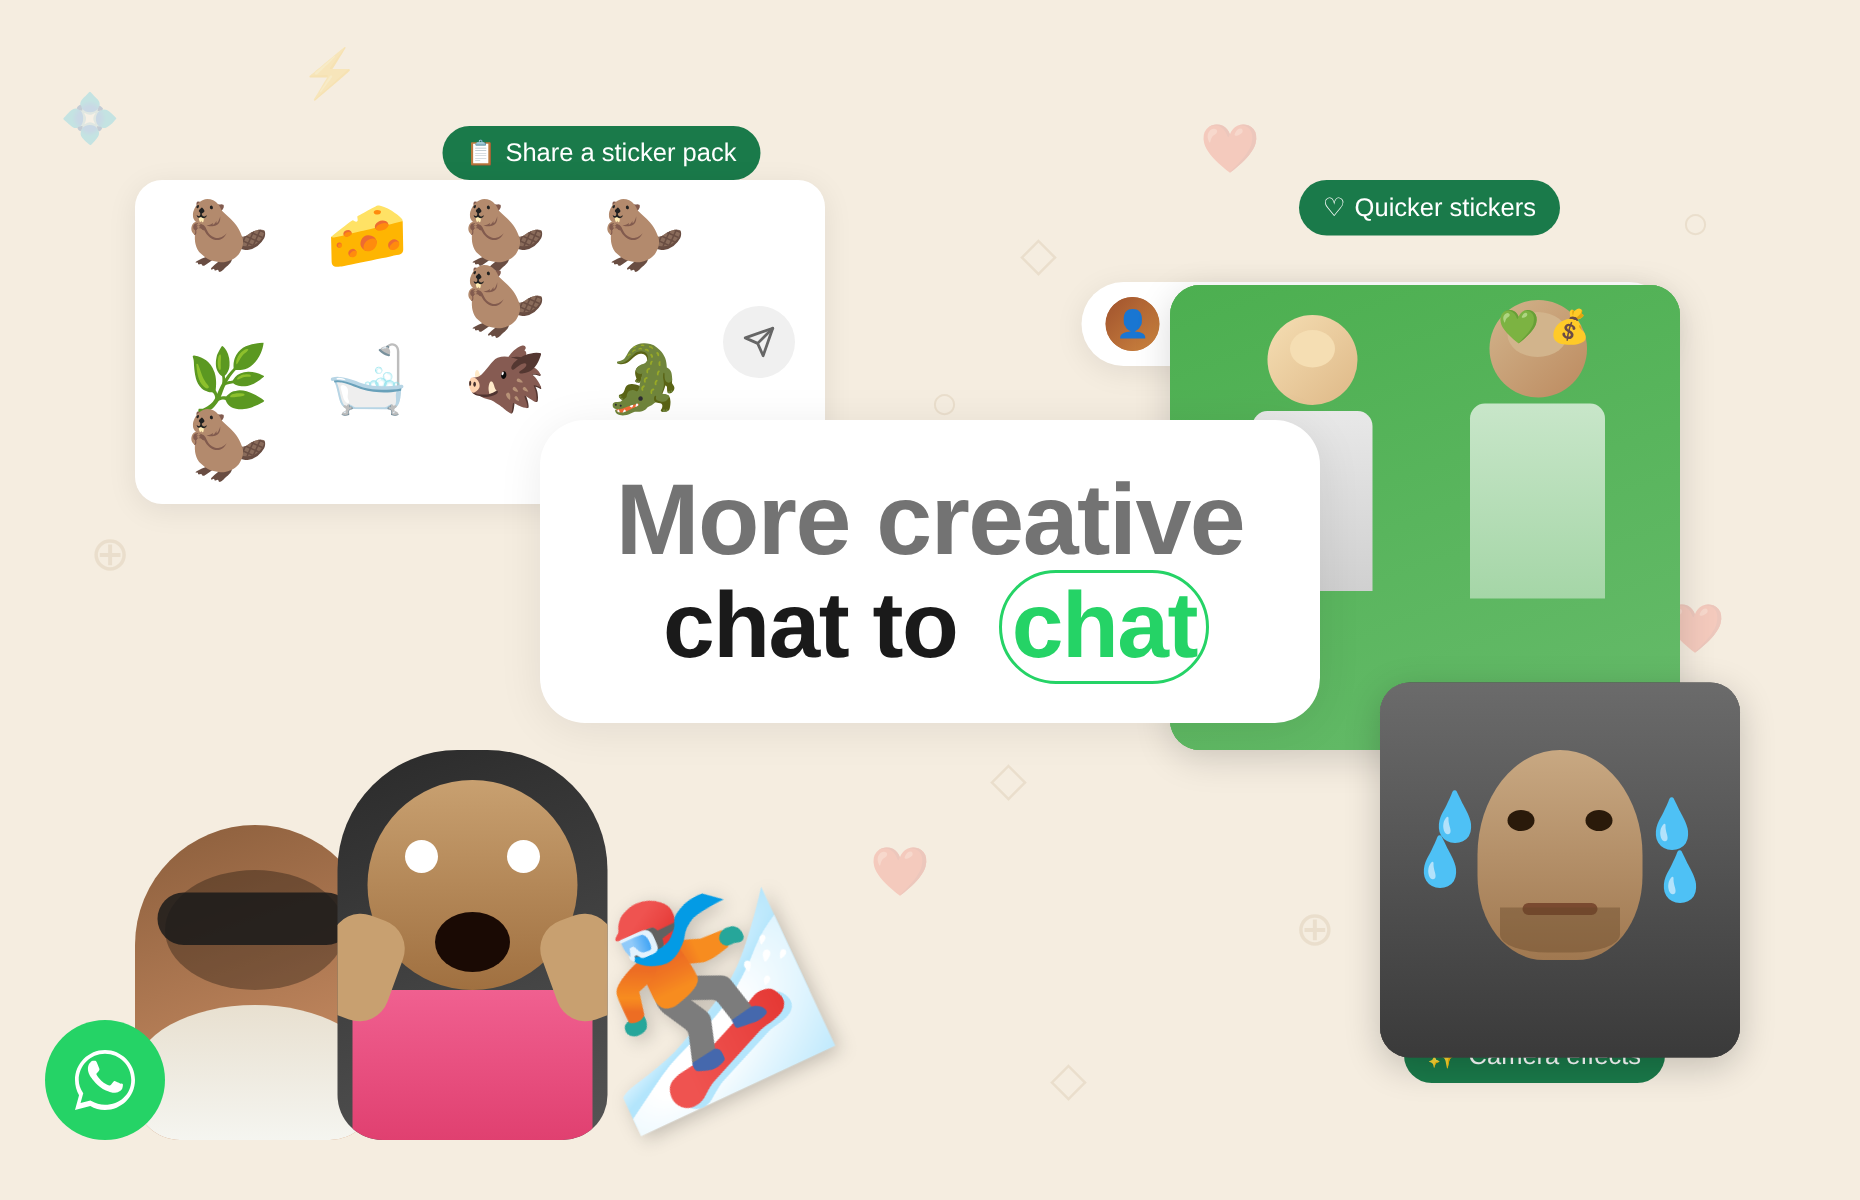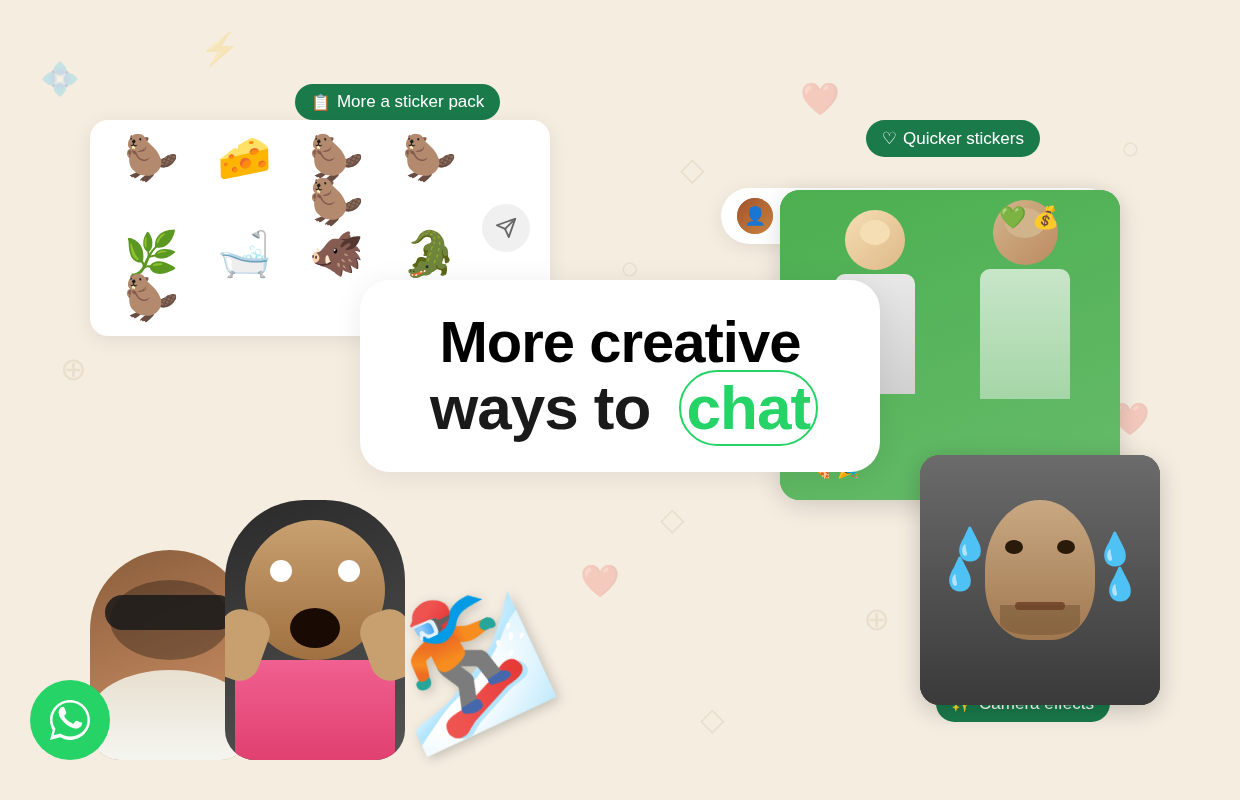--- a/index.html
+++ b/index.html
@@ -85,23 +85,23 @@
       background: white;
       border-radius: 30px;
       padding: 30px 50px;
       text-align: center;
       box-shadow: 0 4px 30px rgba(0,0,0,0.08);
       z-index: 10;
       width: 520px;
     }
 
     .headline-line1 {
-      font-size: 58px;
+      font-size: 67px;
       font-weight: 800;
-      color: #000000;
+      color: #737373;
       line-height: 1.1;
       letter-spacing: -1px;
     }
 
     .headline-line2 {
       font-size: 62px;
       font-weight: 800;
       color: #1a1a1a;
       line-height: 1.1;
       letter-spacing: -1px;
@@ -289,21 +289,21 @@
   <span class="pattern-icon" style="top:600px; right:350px;">⊕</span>
   <span class="pattern-icon" style="top:700px; left:700px;">◇</span>
   <span class="pattern-icon" style="top:680px; right:200px;">💠</span>
   <span class="pattern-icon" style="top:250px; left:620px;">○</span>
   <span class="pattern-icon" style="top:130px; right:100px;">○</span>
   <span class="pattern-icon" style="bottom:200px; left:580px;">❤️</span>
   <span class="pattern-icon" style="top:450px; right:400px;">⊛</span>
 
   <div class="badge badge-sticker-pack">
     <span style="font-size:16px;">📋</span>
-    <span>More a sticker pack</span>
+    <span>Share a sticker pack</span>
   </div>
 
   <div class="sticker-pack-card">
     <div class="sticker-grid">
       <div class="sticker-item">🦫</div>
       <div class="sticker-item">🧀</div>
       <div class="sticker-item">🦫🦫</div>
       <div class="sticker-item">🦫</div>
       <div class="sticker-item">🌿🦫</div>
       <div class="sticker-item">🛁</div>
@@ -417,21 +417,21 @@
 
   <div class="snowboarder">
     <div style="font-size:130px;transform:rotate(-10deg);display:inline-block;filter:drop-shadow(2px 4px 6px rgba(0,0,0,0.2));">
       🏂
     </div>
   </div>
 
   <div class="headline-box">
     <div class="headline-line1">More creative</div>
     <div class="headline-line2">
-      <span>ways to </span><span class="headline-chat">chat</span>
+      <span>chat to </span><span class="headline-chat">chat</span>
     </div>
   </div>
 
   <div class="badge badge-selfie">
     <span>✂️</span>
     <span>Selfie stickers</span>
   </div>
 
   <div class="badge badge-camera">
     <span>✨</span>

